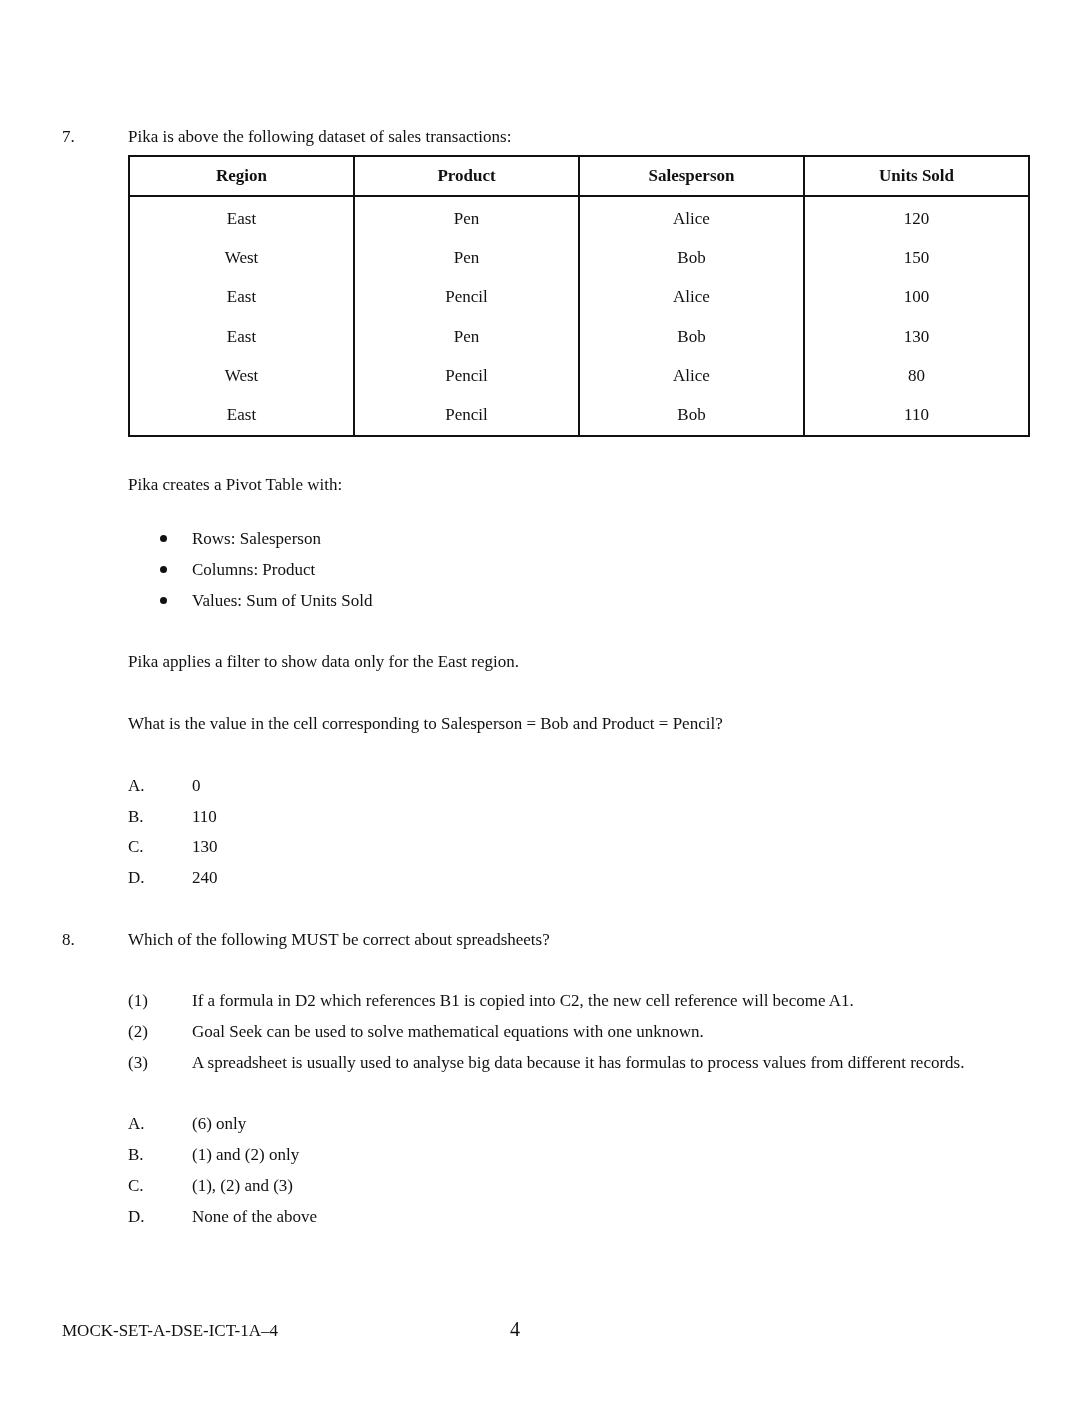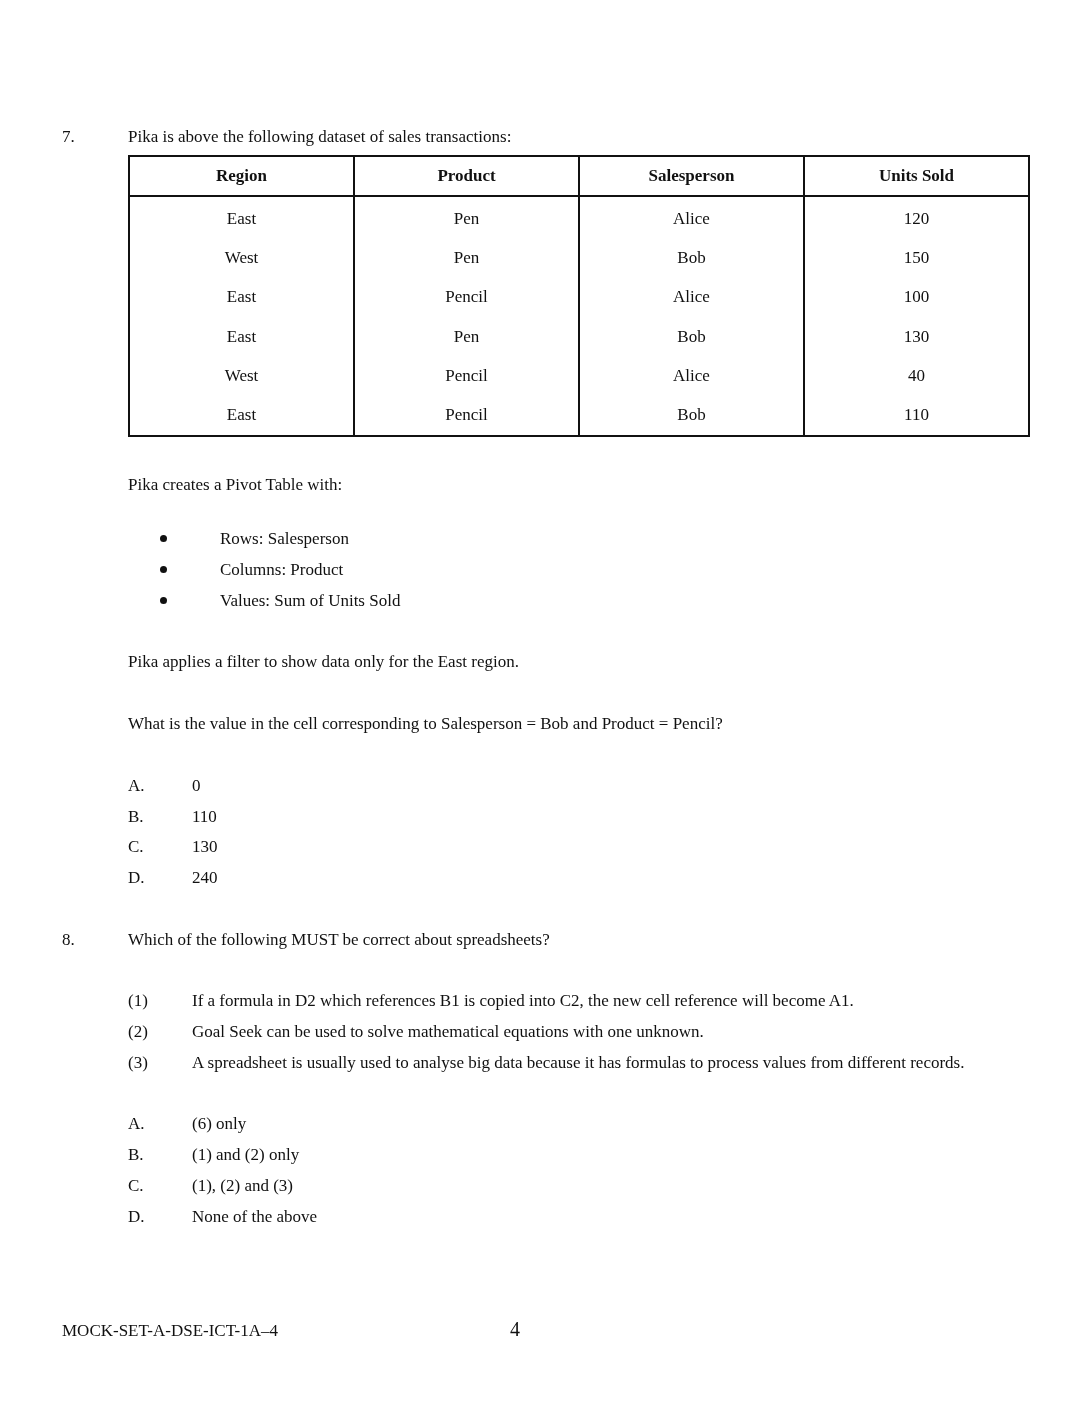--- a/index.html
+++ b/index.html
@@ -59,21 +59,21 @@
       border-bottom: 2px solid #111;
     }
 
     .bullet-dot {
       position: absolute;
       left: 160px;
       width: 7px; height: 7px;
       border-radius: 50%;
       background: #111;
     }
-    .bullet-text { left: 192px; margin-left: 28px; }
+    .bullet-text { left: 192px; }
 
     .opt-letter { left: 128px; }
     .opt-text { left: 192px; }
 
     .footer-code { left: 62px; top: 1321px; font-size: 17px; }
     .footer-page { left: 510px; top: 1319px; font-size: 20px; }
   </style>
 </head>
 <body>
 
@@ -119,21 +119,21 @@
       <tr>
         <td>East</td>
         <td>Pen</td>
         <td>Bob</td>
         <td>130</td>
       </tr>
       <tr>
         <td>West</td>
         <td>Pencil</td>
         <td>Alice</td>
-        <td>40</td>
+        <td>80</td>
       </tr>
       <tr>
         <td>East</td>
         <td>Pencil</td>
         <td>Bob</td>
         <td>110</td>
       </tr>
     </tbody>
   </table>
 

